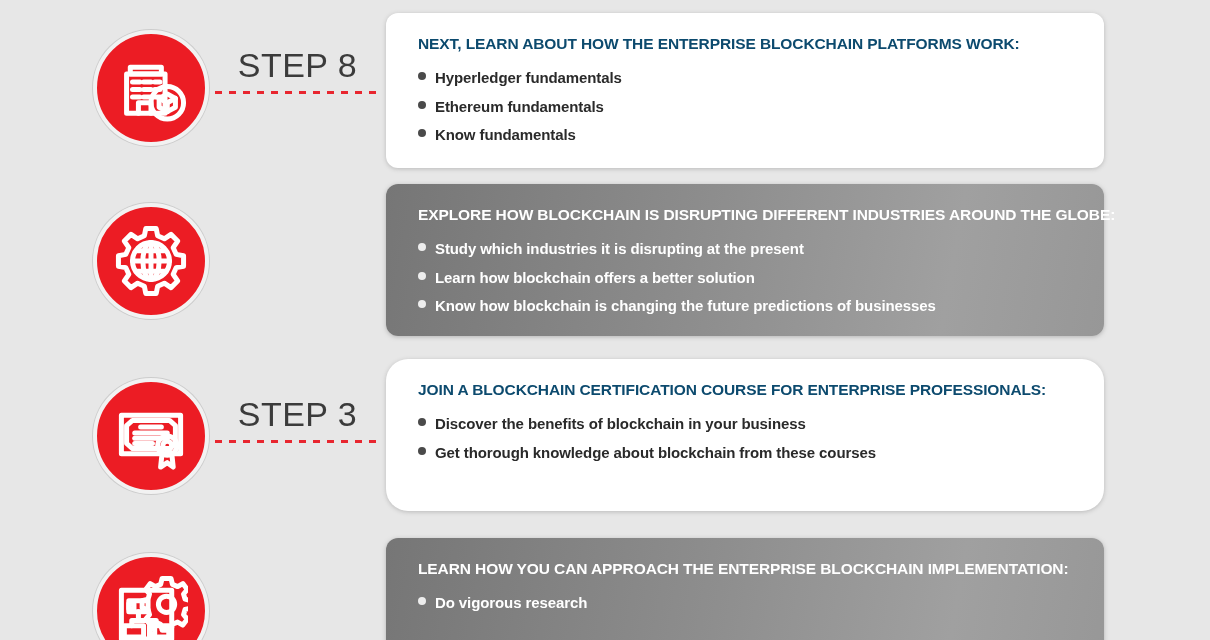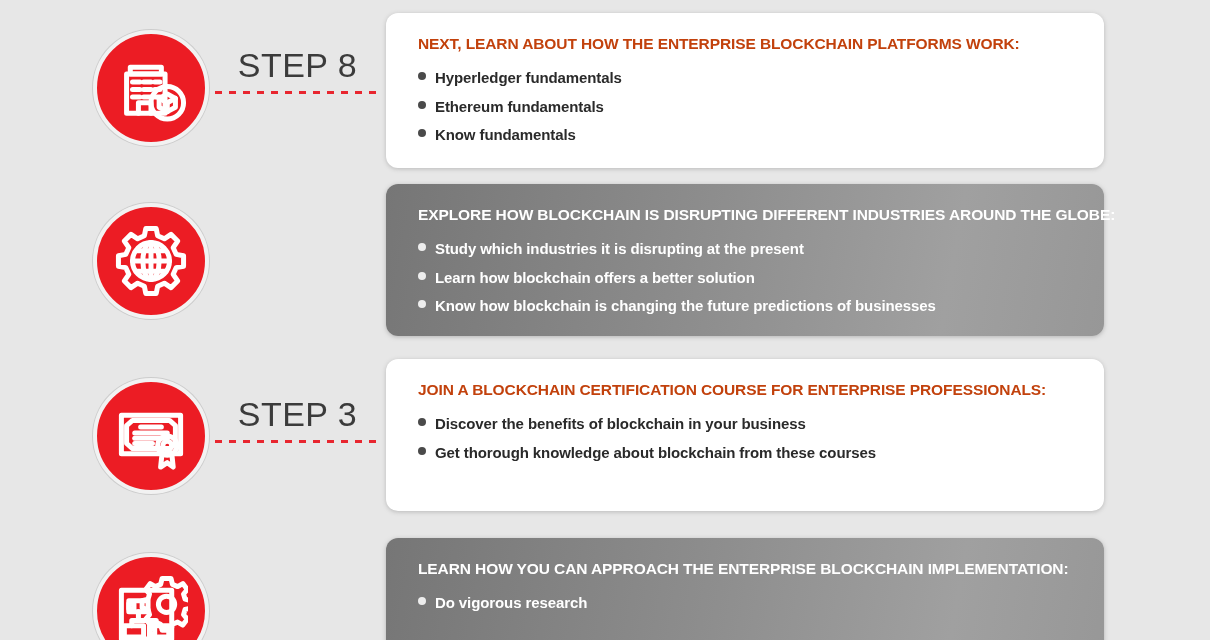--- a/index.html
+++ b/index.html
@@ -107,21 +107,21 @@
     width: 718px;
     border-radius: 12px;
     padding: 22px 26px 20px 16px;
   }
   #row-0 .card { top: 5px;  height: 155px; background: #ffffff;
                  box-shadow: 0 1px 4px rgba(130,130,130,0.45); }
   #row-1 .card { top: 0px;  height: 152px;
                  background: linear-gradient(100deg, #767676 0%, #8e8e8e 46%, #a0a0a0 78%, #979797 100%);
                  box-shadow: 0 1px 4px rgba(130,130,130,0.5); }
   #row-2 .card { top: 0px;  height: 152px; background: #ffffff;
-                 box-shadow: 0 1px 4px rgba(130,130,130,0.45); }
+                 box-shadow: 0 1px 4px rgba(130,130,130,0.45); border-radius: 22px; }
   #row-3 .card { top: 4px;  height: 160px;
                  background: linear-gradient(100deg, #767676 0%, #8e8e8e 46%, #a0a0a0 78%, #979797 100%);
                  box-shadow: 0 1px 4px rgba(130,130,130,0.5); }
 
   .card-heading {
     font-family: "Liberation Sans Narrow", "Liberation Sans", sans-serif;
     font-size: 15.5px;
     font-weight: bold;
     letter-spacing: -0.1px;
     text-transform: uppercase;
@@ -149,21 +149,21 @@
     width: 8px;
     height: 8px;
     border-radius: 50%;
     margin-right: 9px;
     margin-left: 16px;
     position: relative;
     top: -3px;
   }
 
   
-  .card-light .card-heading { color: #c2410c; }
+  .card-light .card-heading { color: #0c4a6e; }
   .card-light .bullet-item  { color: #2a2a2a; }
   .card-light .bullet-dot   { background: #4a4a4a; }
 
   
   .card-dark .card-heading { color: #ffffff; }
   .card-dark .bullet-item  { color: #ffffff; }
   .card-dark .bullet-dot   { background: #ededed; }
 </style>
 </head>
 <body>

